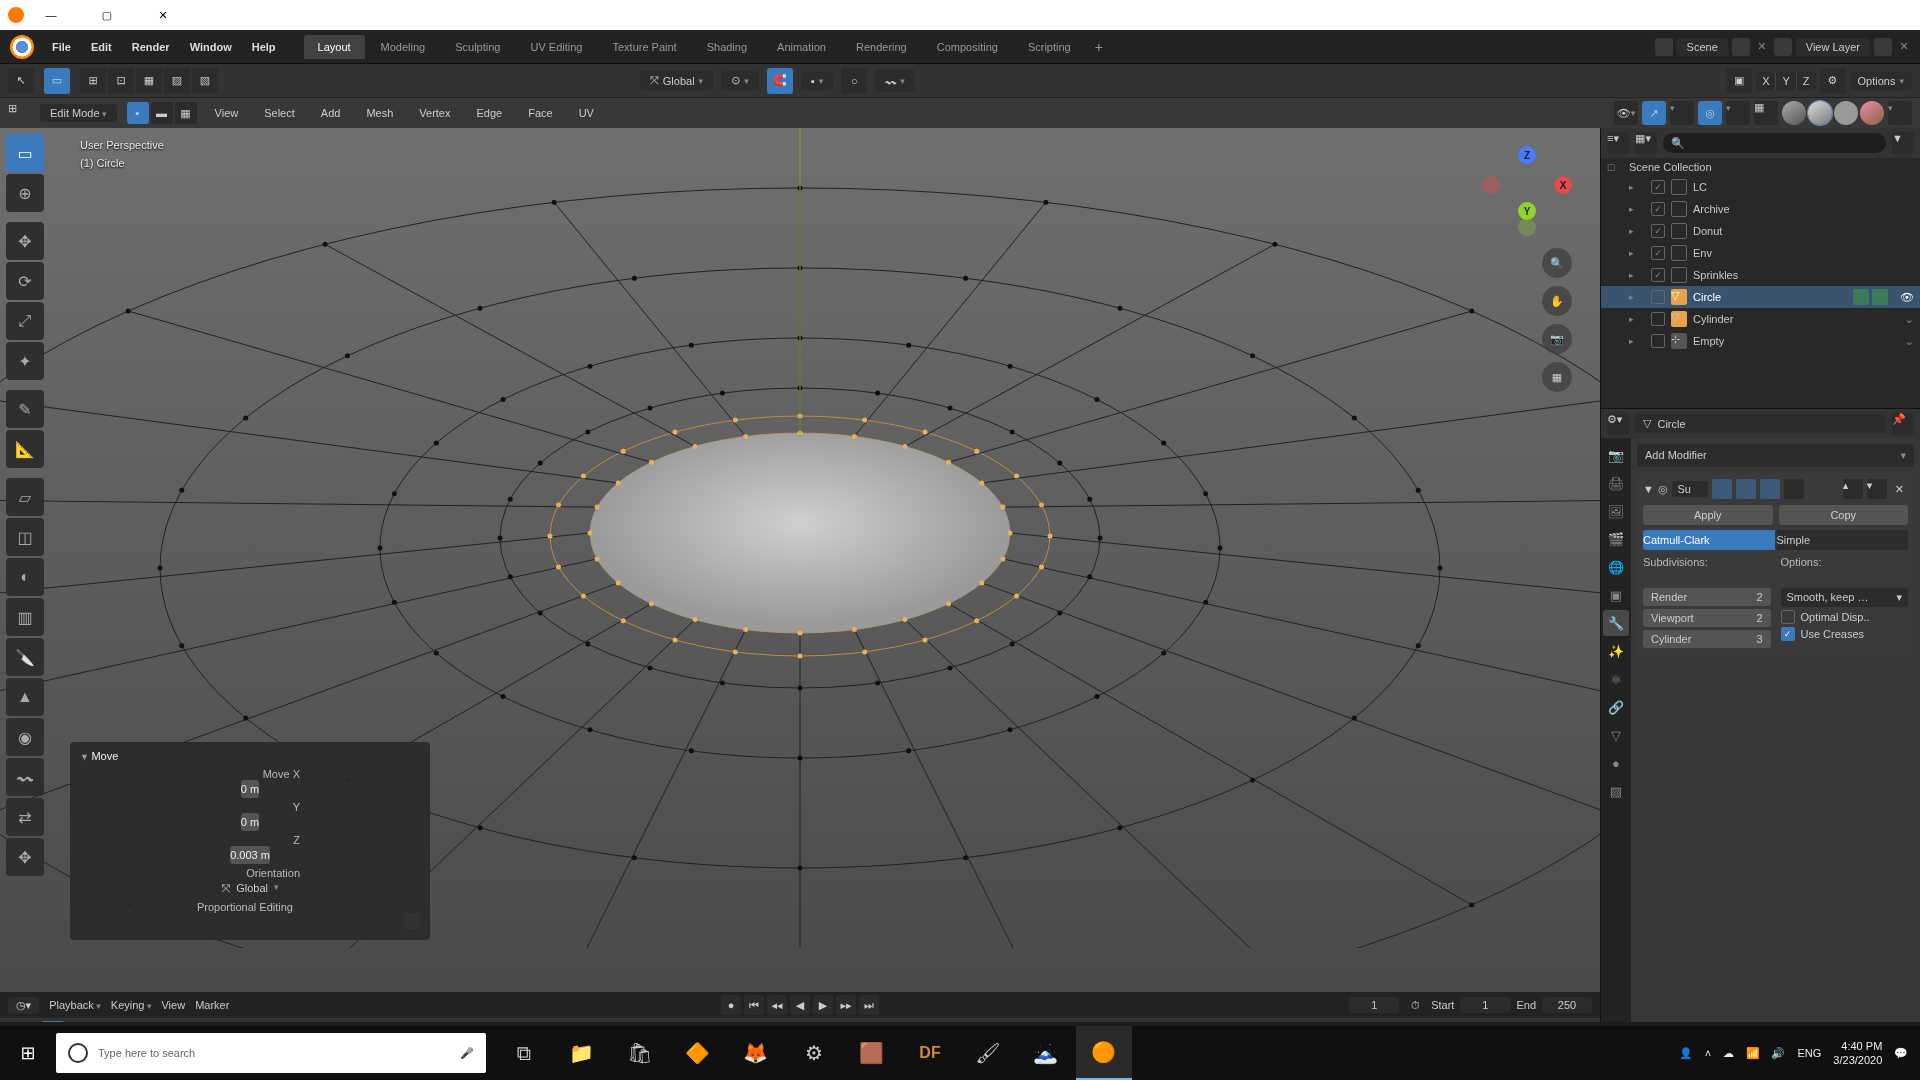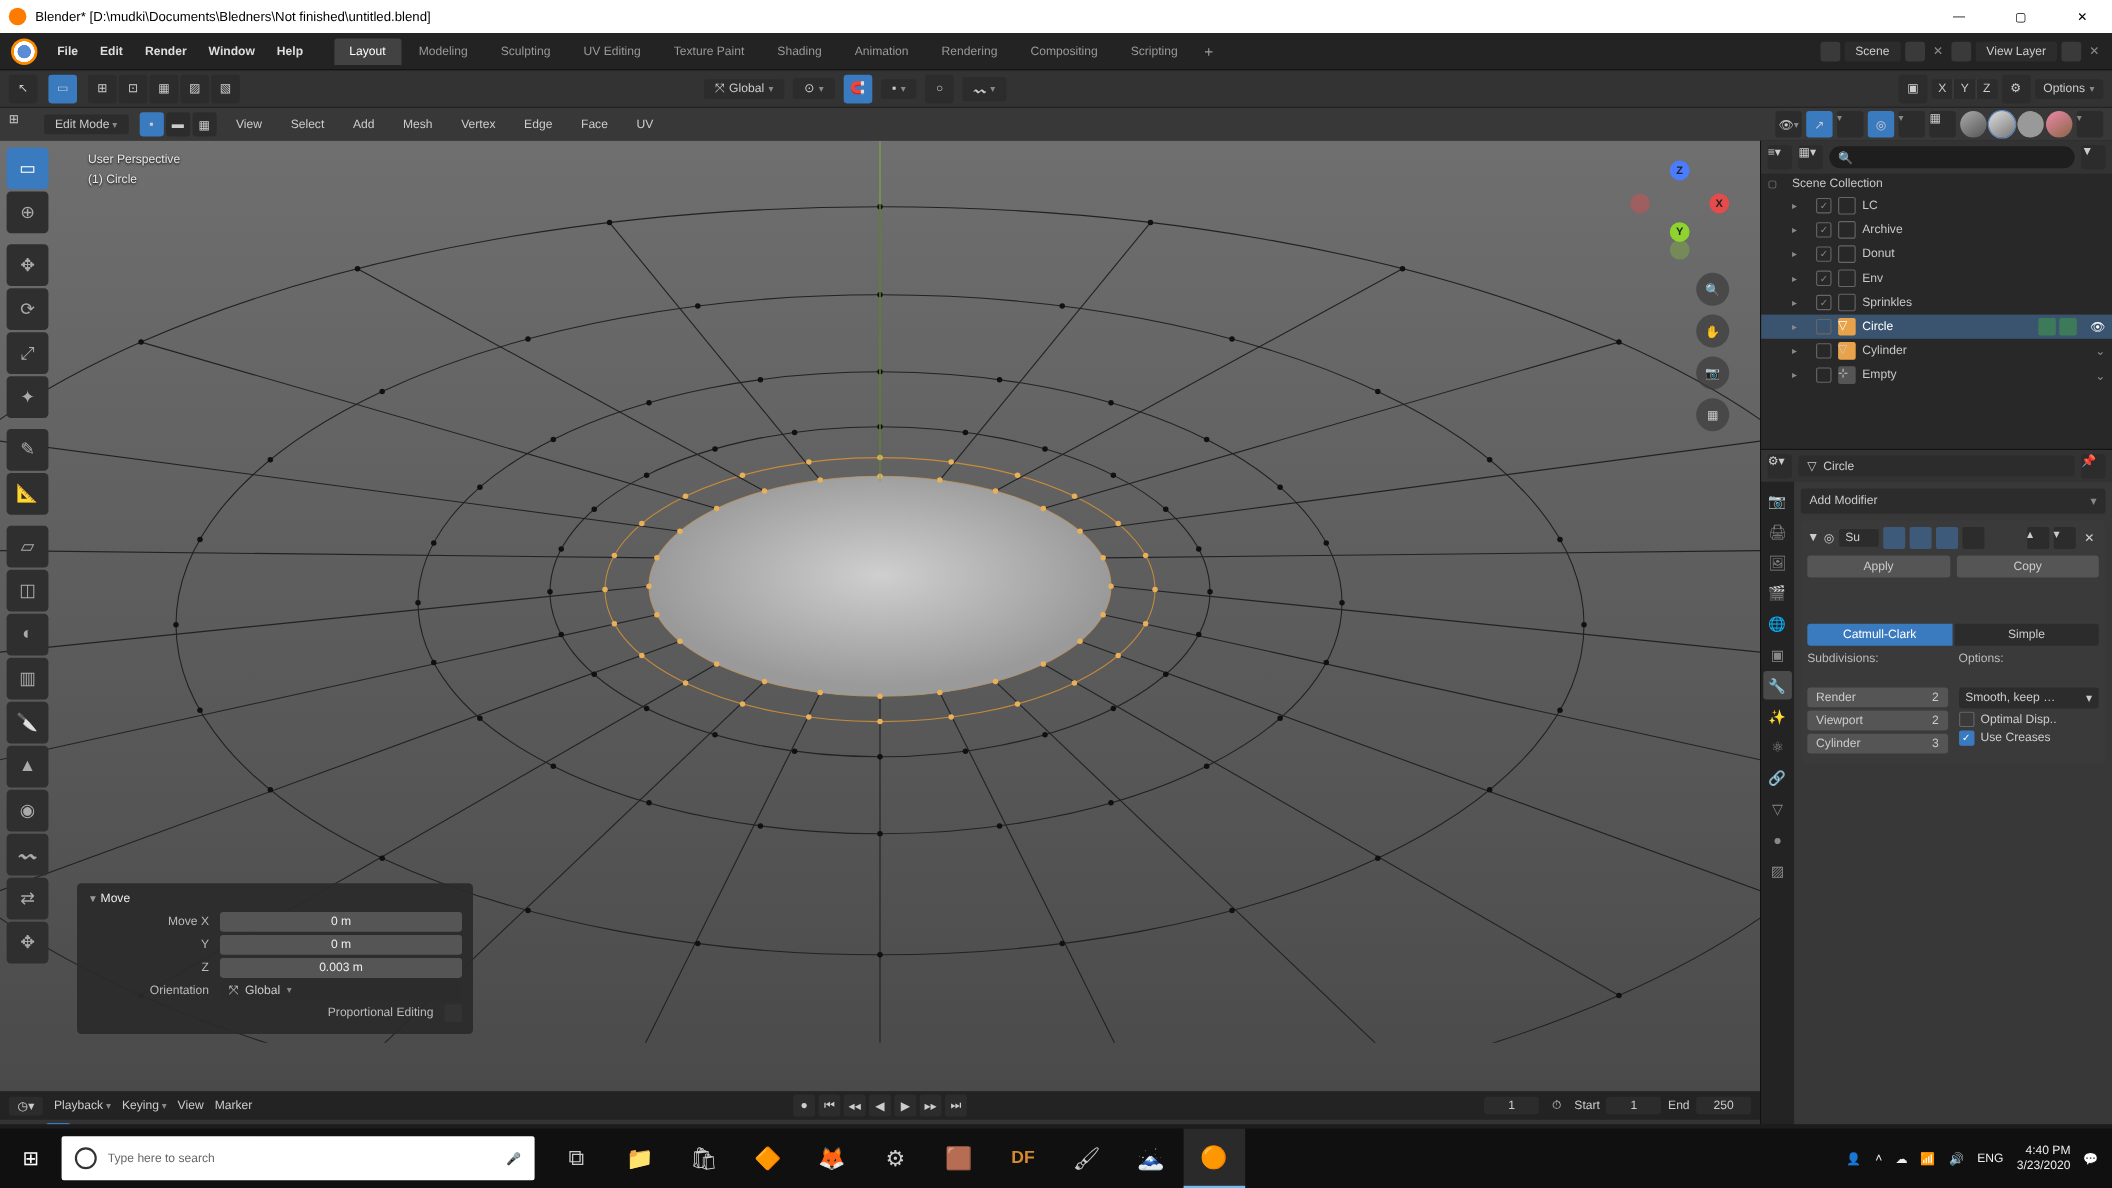--- a/index.html
+++ b/index.html
@@ -73,21 +73,21 @@
 .gizmo .nx { background:rgba(229,75,75,.4); top:30px; left:0; }
 .gizmo .ny { background:rgba(143,211,46,.3); bottom:0; left:36px; }
 
 .nav-icons { position:absolute; right:28px; top:120px; display:flex; flex-direction:column; gap:8px; }
 .nav-icons span { width:30px; height:30px; background:rgba(60,60,60,.7); border-radius:50%; display:flex; align-items:center; justify-content:center; color:#ccc; }
 
 
 .transform { position:absolute; left:70px; bottom:52px; width:360px; background:rgba(42,42,42,.92); border-radius:4px; padding:8px 10px; }
 .transform .head { color:#eee; margin-bottom:6px; }
 .transform .head::before { content:"▼ "; color:#999; font-size:9px; }
-.transform .row { display:flex; align-items:center; margin:3px 0; }
+.transform .row { display:flex; align-items:center; margin:3px 0;flex-direction:column; }
 .transform .row label { width:120px; text-align:right; padding-right:10px; color:#bbb; }
 .transform .row .val { flex:1; background:#555; border-radius:3px; padding:3px 0; text-align:center; color:#eee; }
 .transform .row .check { width:16px; height:16px; background:#333; border-radius:2px; margin-left:auto; }
 .transform .orient { background:#2c2c2c; flex:1; border-radius:3px; padding:3px 8px; display:flex; gap:6px; }
 
 
 .timeline { height:54px; background:#232323; display:flex; flex-direction:column; }
 .tl-hdr { height:26px; display:flex; align-items:center; padding:0 8px; gap:10px; }
 .tl-hdr .drop { background:#2c2c2c; padding:2px 8px; border-radius:3px; }
 .tl-hdr .mid { position:absolute; left:50%; transform:translateX(-50%); display:flex; gap:3px; }
@@ -129,21 +129,21 @@
 .prop-body .addmod { background:#2c2c2c; padding:5px 8px; border-radius:3px; margin-bottom:6px; display:flex; }
 .prop-body .addmod::after { content:"▾"; margin-left:auto; color:#888; }
 .modbox { background:#3a3a3a; border-radius:4px; padding:6px; }
 .modbox .modhdr { display:flex; align-items:center; gap:4px; margin-bottom:6px; }
 .modbox .modhdr .namein { background:#2c2c2c; padding:2px 6px; border-radius:2px; width:36px; }
 .modbox .modhdr .mbtn { width:20px; height:20px; background:#2c2c2c; border-radius:2px; }
 .modbox .modhdr .mbtn.on { background:#3d5a7a; }
 .modbox .btnrow { display:flex; gap:6px; margin-bottom:5px; }
 .modbox .btnrow .b { flex:1; background:#555; text-align:center; padding:4px 0; border-radius:3px; }
 .modbox .segrow { display:flex; gap:2px; margin-bottom:6px; }
-.modbox .segrow .s { flex:1; text-align:center; padding:4px 0; background:#2c2c2c;margin-top:37px; }
+.modbox .segrow .s { flex:1; text-align:left; padding:4px 0; background:#2c2c2c; }
 .modbox .segrow .s.on { background:#3a7abf; color:#fff; }
 .modbox .segrow .s:first-child { border-radius:3px 0 0 3px; }
 .modbox .segrow .s:last-child { border-radius:0 3px 3px 0; }
 .modbox .cols { display:flex; gap:10px; }
 .modbox .cols .col { flex:1; }
 .modbox .cols .lab { color:#bbb; margin-bottom:20px; }
 .modbox .numrow { display:flex; background:#555; border-radius:3px; padding:3px 8px; margin-bottom:3px; align-items:center; }
 .modbox .numrow span:first-child { flex:1; }
 .modbox .optrow { display:flex; align-items:center; gap:6px; margin-bottom:3px; }
 .modbox .optrow .ch { width:14px; height:14px; border:1px solid #666; border-radius:2px; }
@@ -164,21 +164,20 @@
 .taskbar .tray { margin-left:auto; display:flex; align-items:center; gap:12px; color:#eee; padding-right:12px; }
 .taskbar .clock { text-align:right; line-height:14px; font-size:11px; }
 
 .carrot::after { content:" ▾"; color:#888; font-size:9px; }
 </style>
 </head>
 <body>
 
 <div class="titlebar">
   <span class="logo"></span>
-  <span class="caption">Blender* [D:\mudki\Documents\Bledners\Not finished\untitled.blend]</span>
   <div class="winbtns">
     <span>—</span>
     <span>▢</span>
     <span>✕</span>
   </div>
 </div>
 
 <div class="topbar">
   <span class="blender-logo"></span>
   <div class="filemenu">

